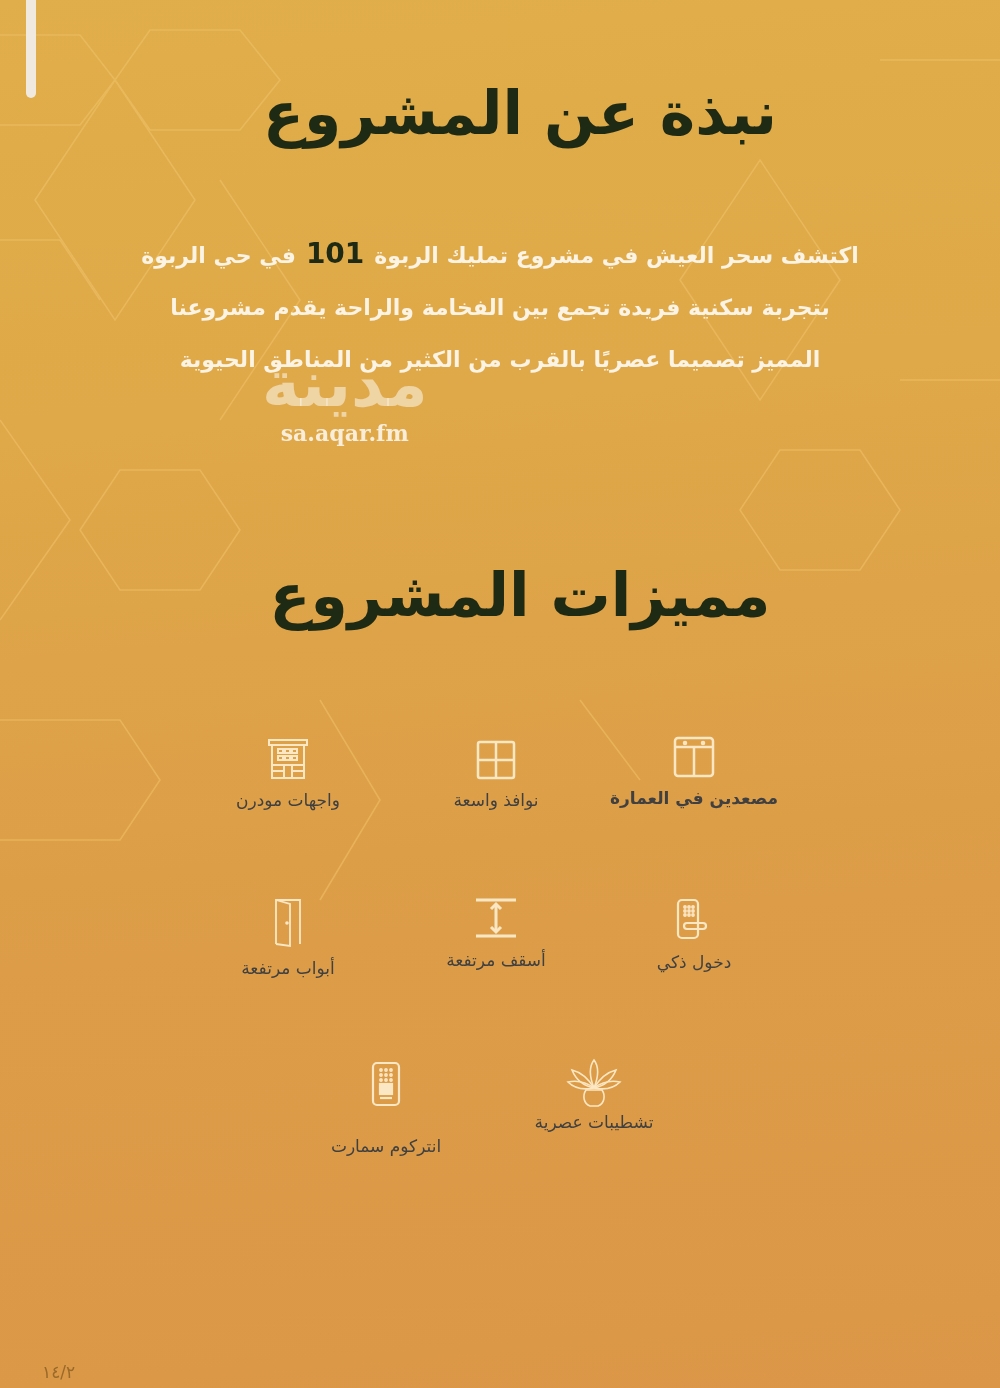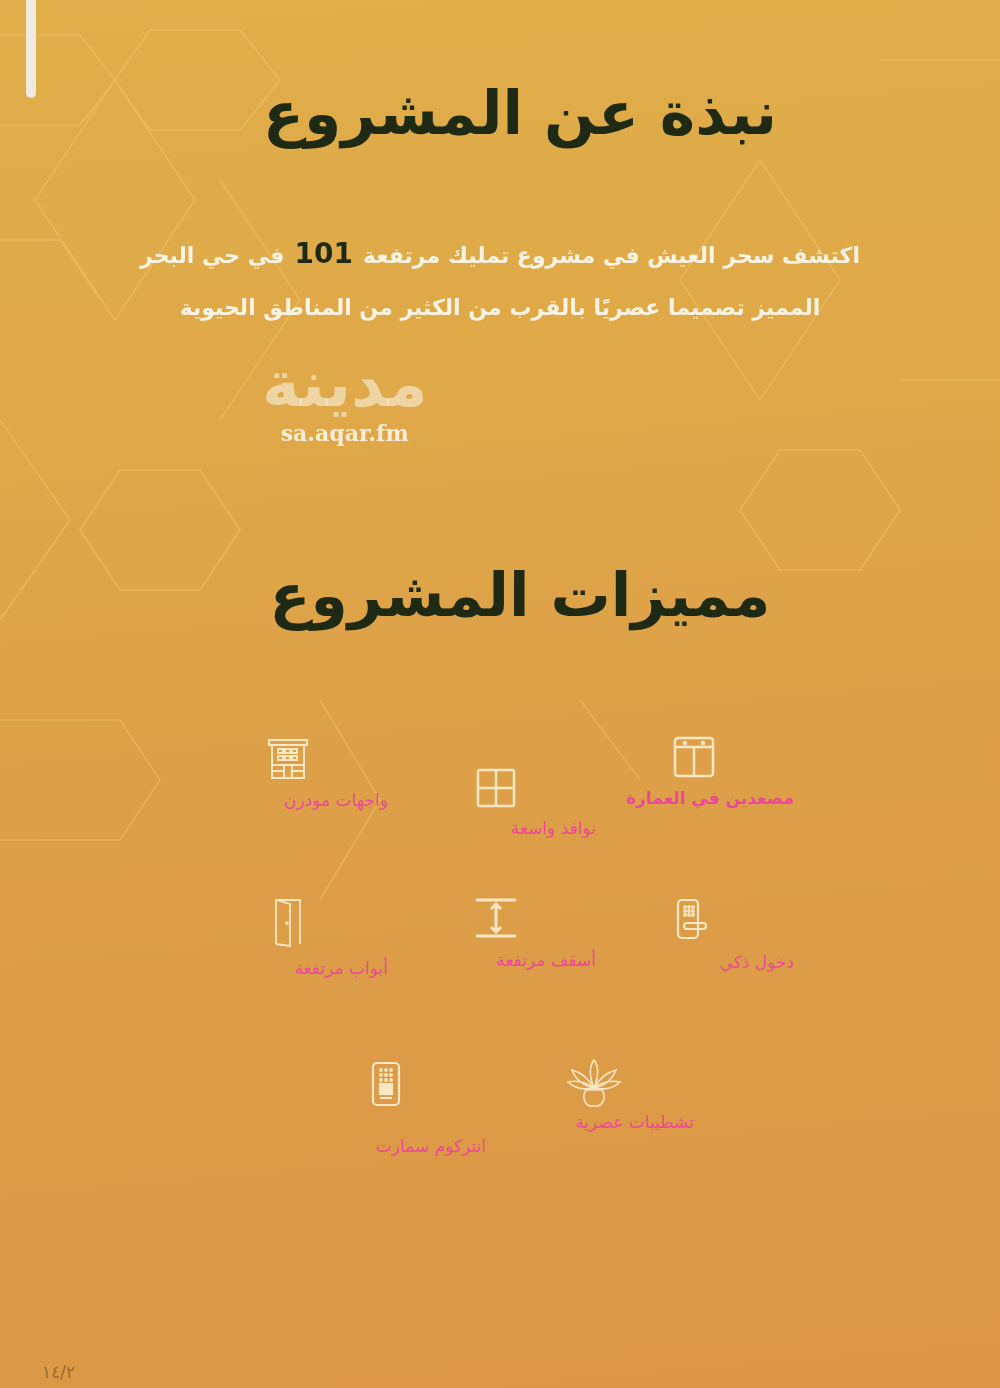--- a/index.html
+++ b/index.html
@@ -9,21 +9,21 @@
   .pattern{position:absolute;inset:0;pointer-events:none;opacity:.55;}
   .scroll-thumb{position:absolute;left:26px;top:0;width:10px;height:98px;background:#efe9df;border-radius:0 0 6px 6px;}
   .title{position:absolute;left:0;width:1000px;text-align:center;color:#1f2a14;font-weight:bold;direction:rtl;padding-left:20px;}
   .title.t1{top:78px;font-size:60px;}
   .title.t2{top:560px;font-size:60px;}
   .para{position:absolute;left:100px;width:800px;top:228px;text-align:center;direction:rtl;color:#fbf3e4;font-weight:bold;font-size:22px;line-height:52px;}
   .para .num{color:#1f2a14;font-size:28px;padding:0 10px;}
   .watermark{position:absolute;left:262px;top:352px;color:rgba(255,255,255,.5);text-align:center;}
   .watermark .wm-ar{font-size:64px;font-weight:bold;line-height:64px;direction:rtl;letter-spacing:2px;}
   .watermark .wm-url{font-family:"DejaVu Serif",serif;font-size:22px;color:rgba(255,255,255,.8);margin-top:4px;font-weight:bold;}
-  .feature{position:absolute;width:200px;color:#ec4899;}
+  .feature{position:absolute;width:200px;text-align:center;color:#404040;}
   .feature svg{display:block;margin:0 auto;}
   .feature .lbl{direction:rtl;font-size:17px;margin-top:10px;white-space:nowrap;}
   .page-num{position:absolute;left:42px;top:1362px;color:#9a6a2a;font-size:17px;direction:rtl;}
 </style>
 </head>
 <body>
 
 <svg class="pattern" width="1000" height="1388" viewBox="0 0 1000 1388">
   <g fill="none" stroke="#f0c46a" stroke-width="1.5">
     <path d="M0 35 L80 35 L115 80 L80 125 L0 125"></path>
@@ -41,21 +41,22 @@
     <path d="M320 700 L380 800 L320 900"></path>
     <path d="M580 700 L640 780"></path>
   </g>
 </svg>
 
 <div class="scroll-thumb"></div>
 
 <div class="title t1">نبذة عن المشروع</div>
 
 <div class="para">
-  <div><span>اكتشف سحر العيش في مشروع تمليك مرتفعة</span><span class="num">101</span><span>في حي البحر</span></div>
+  <div><span>اكتشف سحر العيش في مشروع تمليك الربوة</span><span class="num">101</span><span>في حي الربوة</span></div>
+  <div>بتجربة سكنية فريدة تجمع بين الفخامة والراحة يقدم مشروعنا</div>
   <div>المميز تصميما عصريًا بالقرب من الكثير من المناطق الحيوية</div>
 </div>
 
 <div class="watermark">
   <div class="wm-ar">مدينة</div>
   <div class="wm-url">sa.aqar.fm</div>
 </div>
 
 <div class="title t2">مميزات المشروع</div>
 
@@ -64,21 +65,21 @@
       <g fill="none" stroke="#fbe7c4" stroke-width="2.5">
         <rect x="3" y="2" width="38" height="38" rx="3"></rect>
         <line x1="3" y1="11" x2="41" y2="11"></line>
         <line x1="22" y1="11" x2="22" y2="40"></line>
         <circle cx="13" cy="7" r="1" fill="#fbe7c4"></circle>
         <circle cx="31" cy="7" r="1" fill="#fbe7c4"></circle>
       </g>
     </svg>
   <div class="lbl">مصعدين في العمارة</div>
 </div>
-<div class="feature" style="left:396px;top:768px;">
+<div class="feature" style="left:396px;top:740px;">
   <svg width="40" height="40" viewBox="0 0 40 40">
       <g fill="none" stroke="#fbe7c4" stroke-width="2.5">
         <rect x="2" y="2" width="36" height="36" rx="2"></rect>
         <line x1="20" y1="2" x2="20" y2="38"></line>
         <line x1="2" y1="20" x2="38" y2="20"></line>
       </g>
     </svg>
   <div class="lbl">نوافذ واسعة</div>
 </div>
 <div class="feature" style="left:188px;top:738px;">

